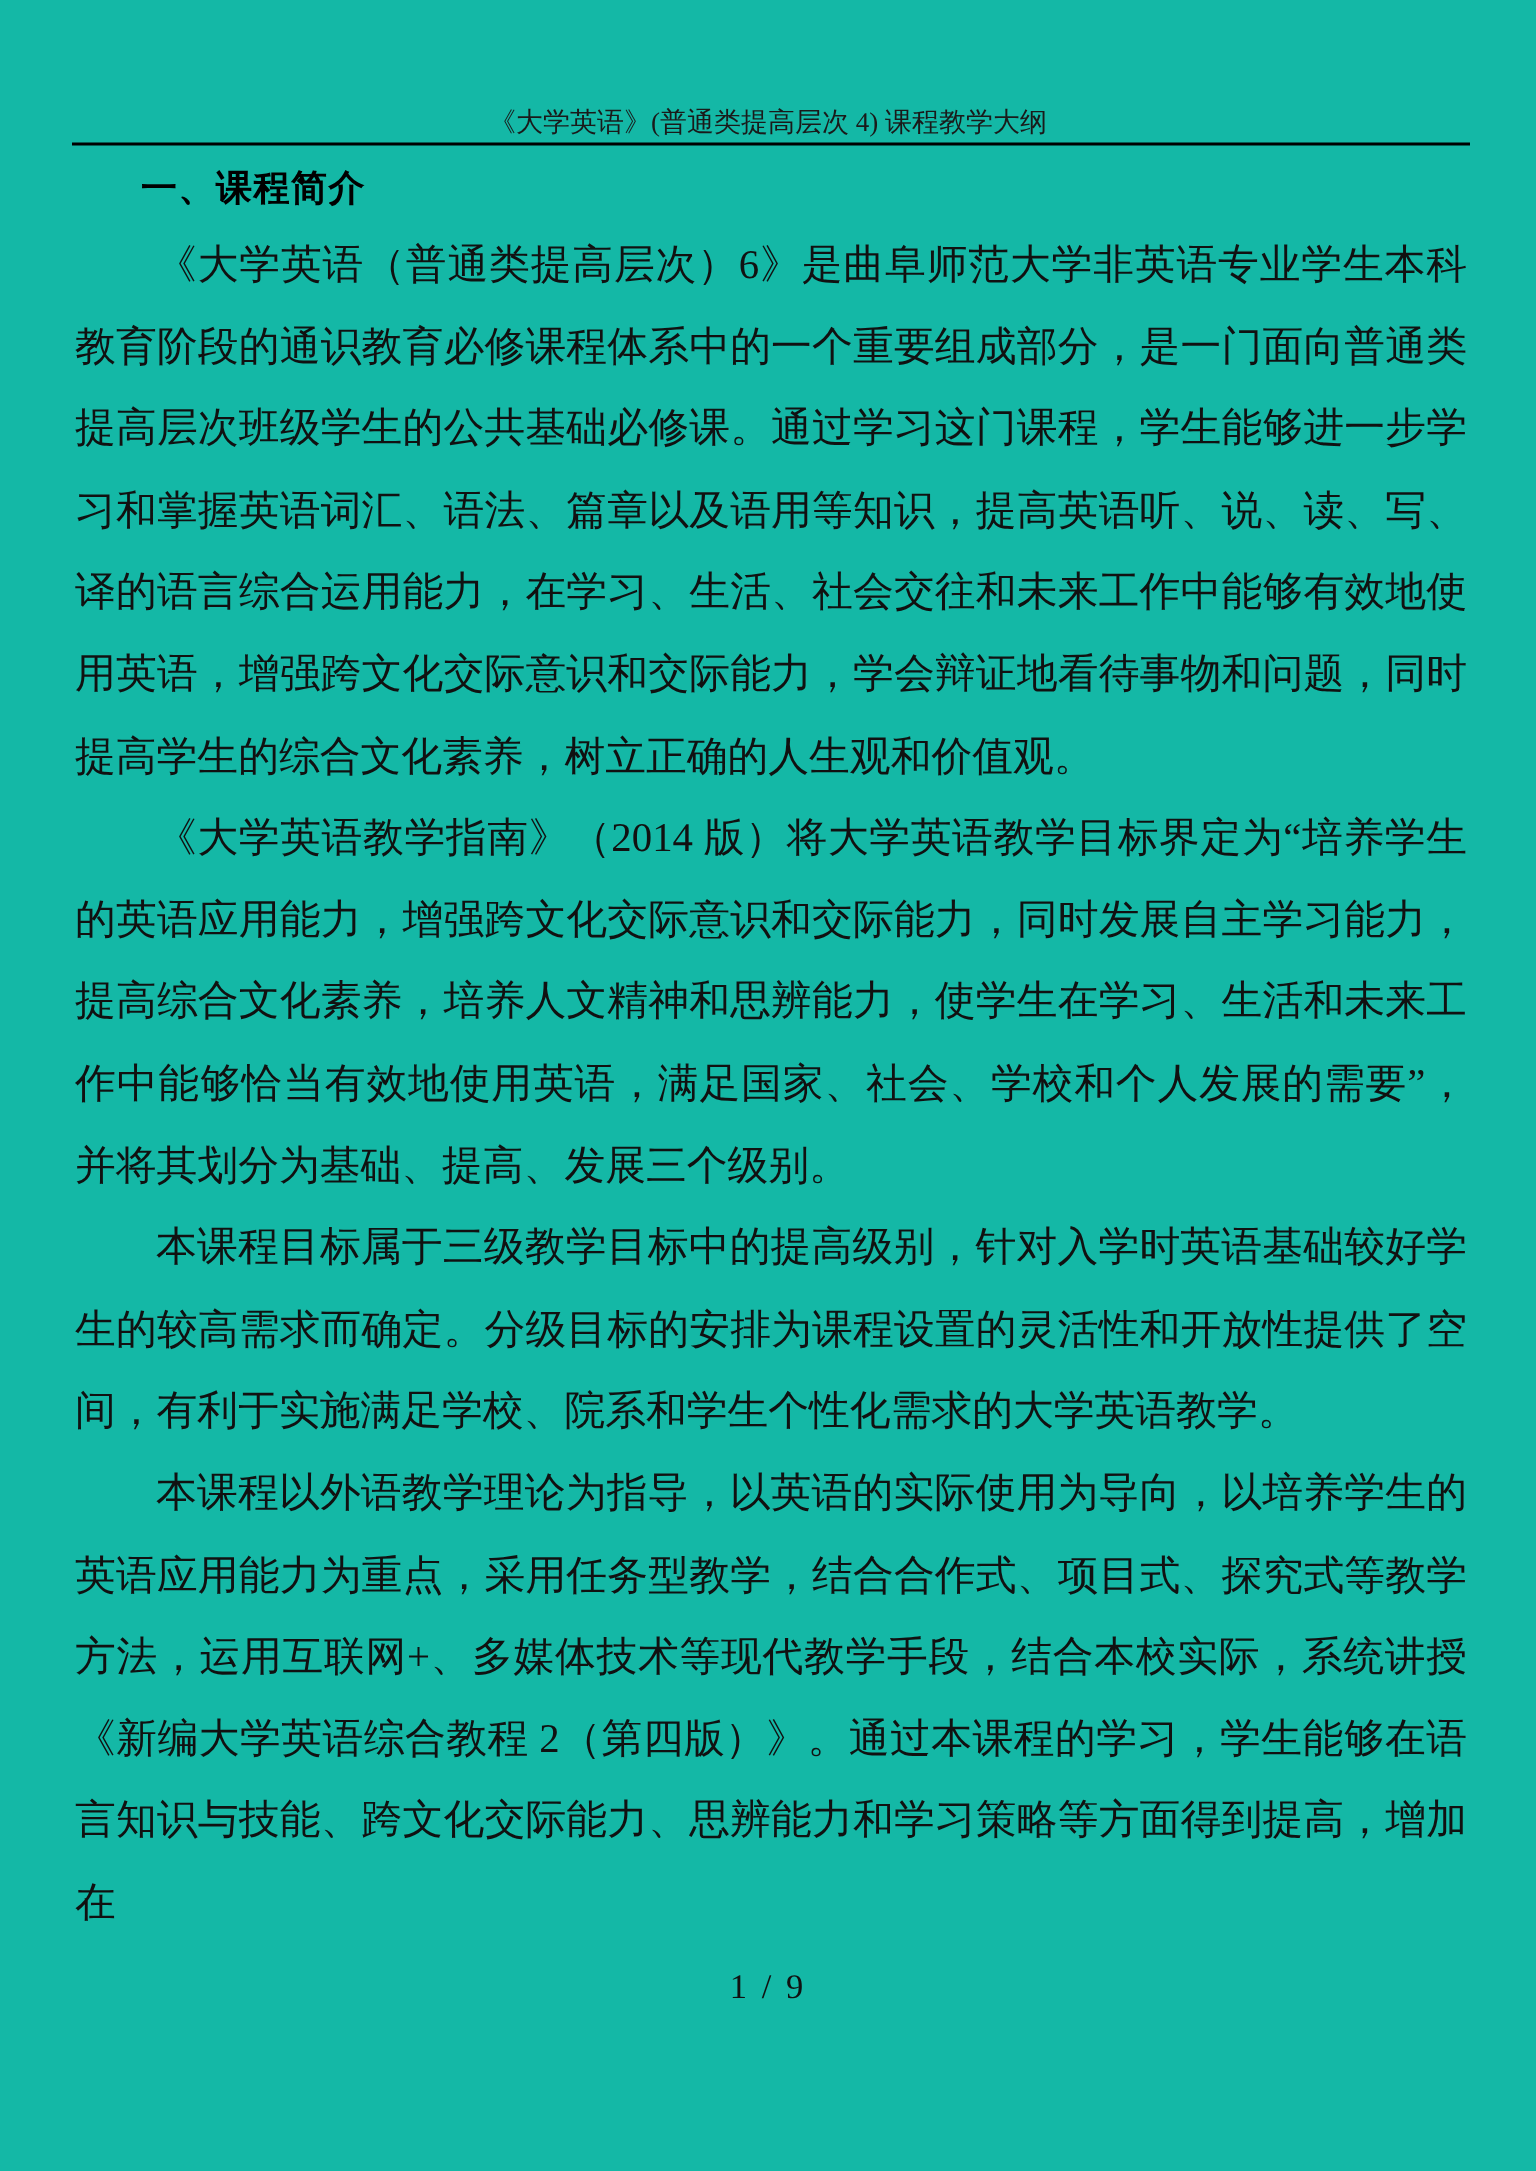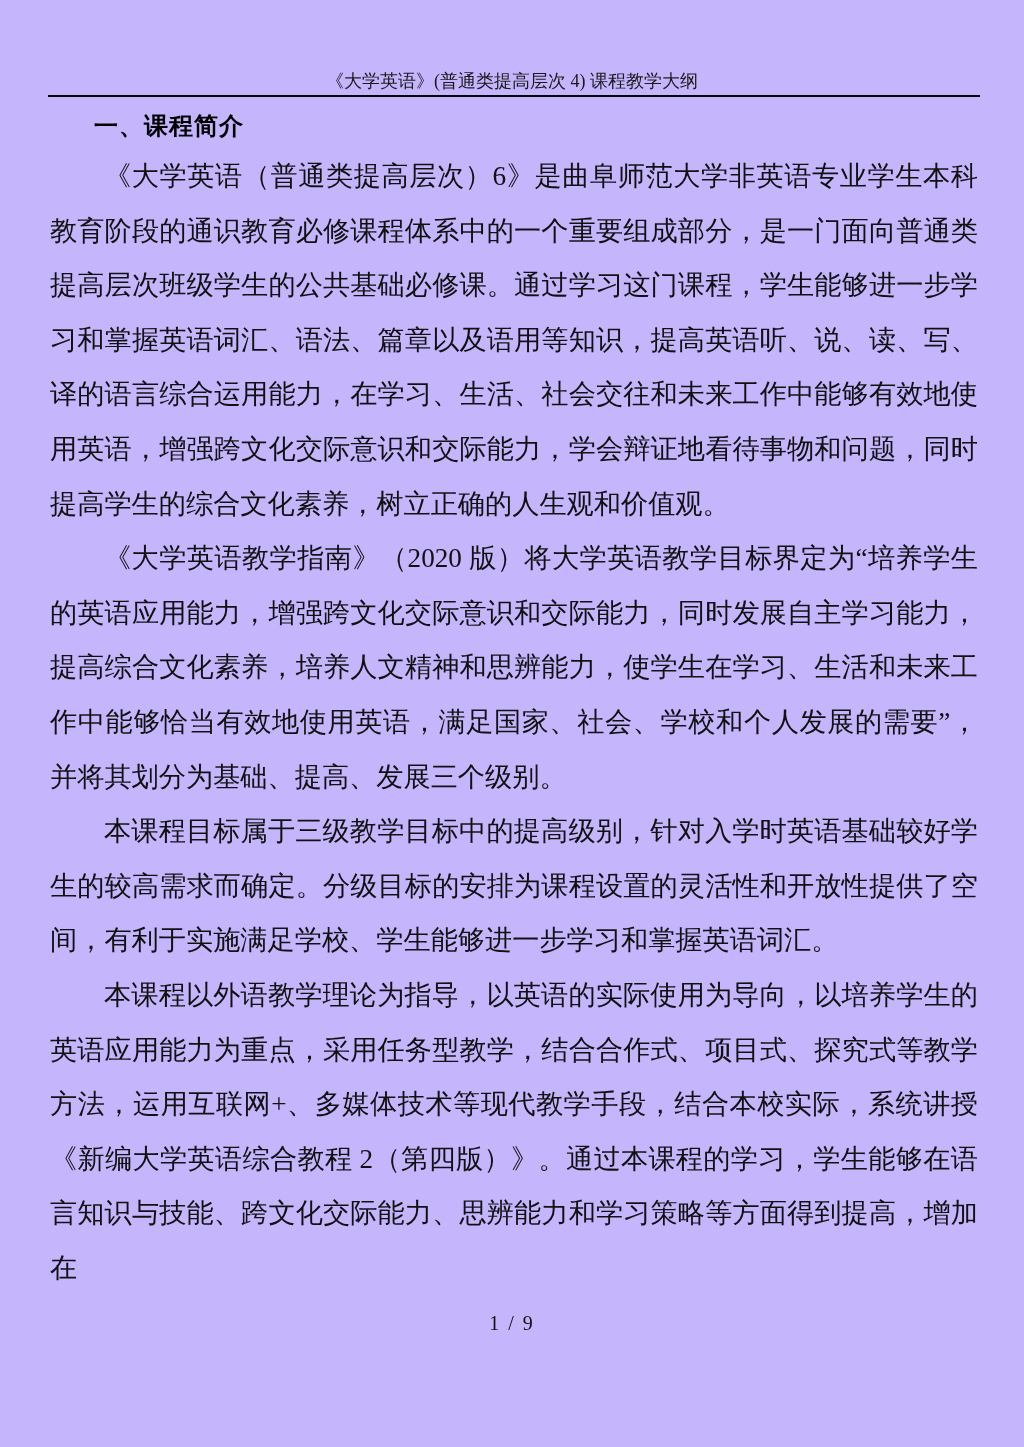--- a/index.html
+++ b/index.html
@@ -4,21 +4,21 @@
 <style>
   html, body {
     margin: 0;
     padding: 0;
     background: #ffffff;
   }
   .page {
     position: relative;
     width: 1024px;
     height: 1447px;
-    background: #c4b5fd;
+    background: #14b8a6;
     color: #000000;
     overflow: hidden;
     font-family: "Liberation Serif", "DejaVu Serif", serif;
   }
   .header-title {
     padding-top: 70px;
     font-size: 18px;
     line-height: 22px;
     text-align: center;
     color: #1a1a1a;
@@ -55,21 +55,21 @@
     color: #111111;
   }
   .footer {
     position: absolute;
     top: 1312px;
     left: 0;
     right: 0;
     text-align: center;
   }
   .footer .page-number {
-    font-size: 20px;
+    font-size: 23px;
     letter-spacing: 2px;
     color: #111111;
     font-family: "Liberation Serif", "DejaVu Serif", serif;
   }
 </style>
 </head>
 <body>
 
 <div class="page">
 
@@ -78,23 +78,23 @@
     <div class="header-rule"></div>
   </div>
 
   <div class="content">
 
     <h2 class="first">一、课程简介</h2>
 
     <p>《大学英语（普通类提高层次）6》是曲阜师范大学非英语专业学生本科教育阶段的通识教育必修课程体系中的一个重要组成部分，是一门面向普通类提高层次班级学生的公共基础必修课。通过学习这门课程，学生能够进一步学习和掌握英语词汇、语法、篇章以及语用等知识，提高英语听、说、读、写、译的语言综合运用能力，在学习、生活、社会交往和未来工作中能够有效地使用英语，增强跨文化交际意识和交际能力，学会辩证地看待事物和问题，同时提高学生的综合文化素养，树立正确的人生观和价值观。</p>
 
 
-    <p>《大学英语教学指南》（2020 版）将大学英语教学目标界定为“培养学生的英语应用能力，增强跨文化交际意识和交际能力，同时发展自主学习能力，提高综合文化素养，培养人文精神和思辨能力，使学生在学习、生活和未来工作中能够恰当有效地使用英语，满足国家、社会、学校和个人发展的需要”，并将其划分为基础、提高、发展三个级别。</p>
+    <p>《大学英语教学指南》（2014 版）将大学英语教学目标界定为“培养学生的英语应用能力，增强跨文化交际意识和交际能力，同时发展自主学习能力，提高综合文化素养，培养人文精神和思辨能力，使学生在学习、生活和未来工作中能够恰当有效地使用英语，满足国家、社会、学校和个人发展的需要”，并将其划分为基础、提高、发展三个级别。</p>
 
-    <p>本课程目标属于三级教学目标中的提高级别，针对入学时英语基础较好学生的较高需求而确定。分级目标的安排为课程设置的灵活性和开放性提供了空间，有利于实施满足学校、学生能够进一步学习和掌握英语词汇。</p>
+    <p>本课程目标属于三级教学目标中的提高级别，针对入学时英语基础较好学生的较高需求而确定。分级目标的安排为课程设置的灵活性和开放性提供了空间，有利于实施满足学校、院系和学生个性化需求的大学英语教学。</p>
 
     <p>本课程以外语教学理论为指导，以英语的实际使用为导向，以培养学生的英语应用能力为重点，采用任务型教学，结合合作式、项目式、探究式等教学方法，运用互联网+、多媒体技术等现代教学手段，结合本校实际，系统讲授《新编大学英语综合教程 2（第四版）》。通过本课程的学习，学生能够在语言知识与技能、跨文化交际能力、思辨能力和学习策略等方面得到提高，增加在</p>
 
   </div>
 
   <div class="footer">
     <span class="page-number">1 / 9</span>
   </div>
 
 </div>

